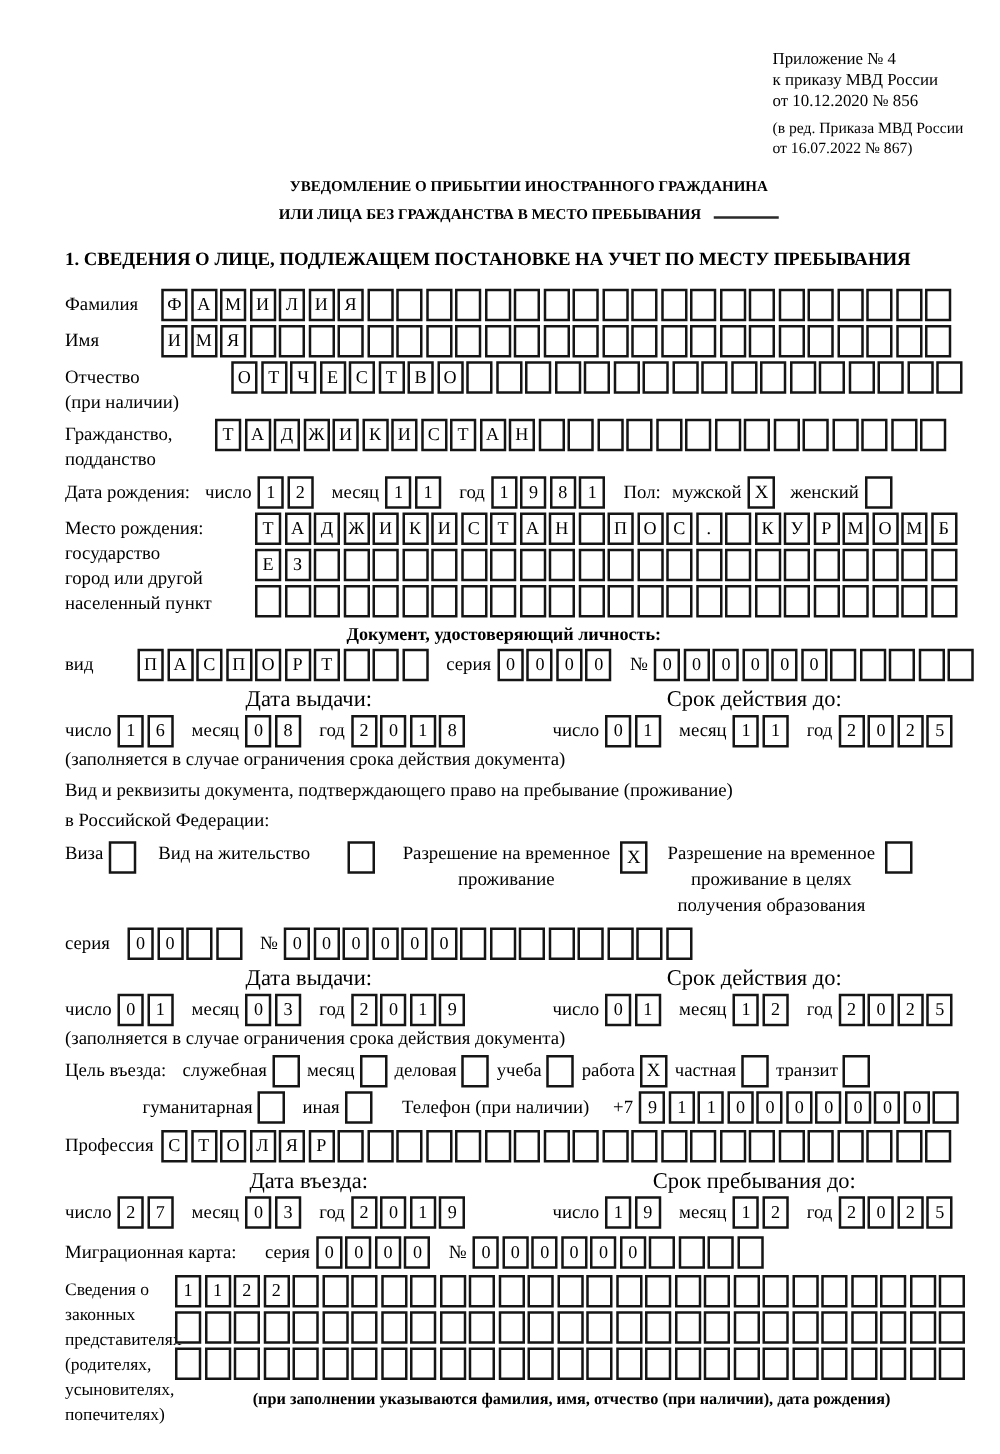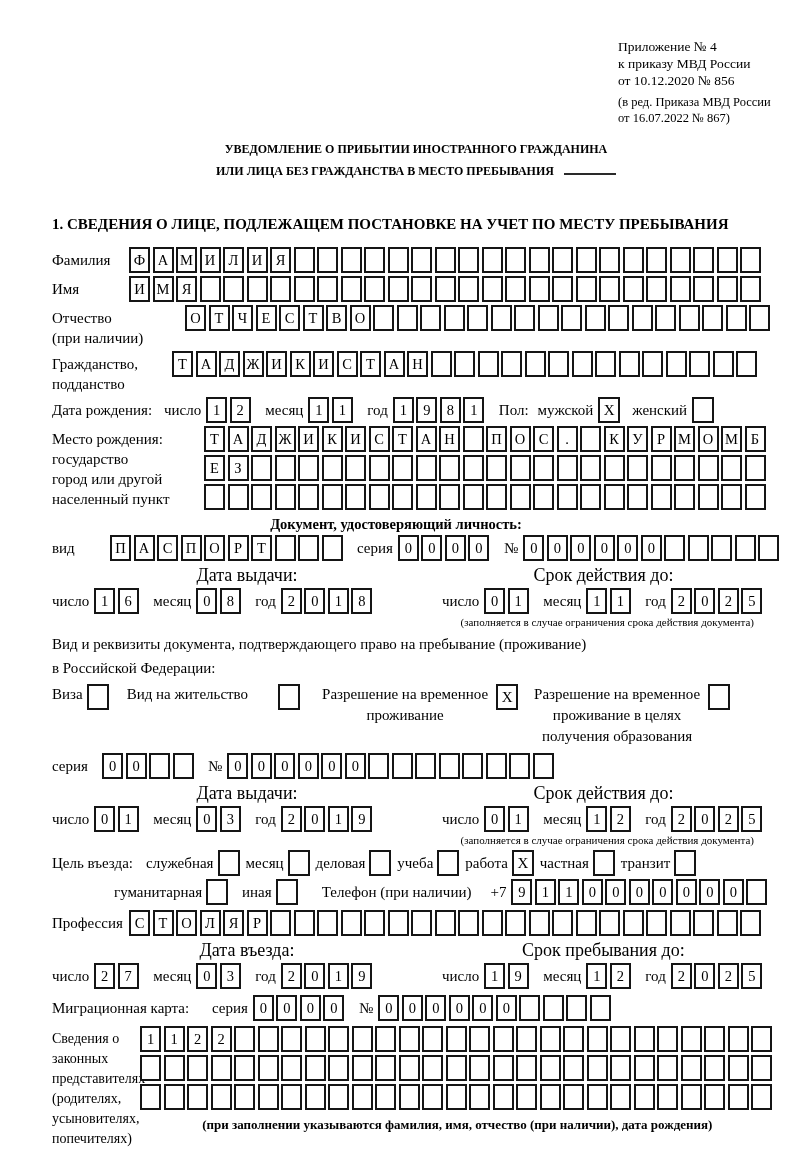--- a/index.html
+++ b/index.html
@@ -1,28 +1,28 @@
 <!DOCTYPE html>
 <html><head>
 <meta charset="utf-8">
 <style>
   html,body{margin:0;padding:0;background:#ffffff;}
   body{width:800px;height:1163px;color:#000;font-family:"Liberation Serif",serif;overflow:hidden;}
-  .page{box-sizing:border-box;width:800px;height:1163px;padding:38px 20px 0 52px;}
+  .page{box-sizing:border-box;width:800px;height:1163px;padding:38px 6px 0 52px;}
 
   .ref{margin-left:566px;font-size:13.5px;line-height:17px;}
   .ref .r-small{font-size:12.5px;line-height:16px;}
   .ref .gap{margin-top:5px;}
 
   .forma{text-align:right;padding-right:32px;font-weight:bold;font-size:15px;margin-top:10px;letter-spacing:.5px;}
 
   .title{text-align:center;font-weight:bold;font-size:12px;line-height:22px;margin-top:12px;}
   .blank-line{display:inline-block;width:52px;border-bottom:2px solid #2a2a2a;margin-left:10px;}
 
-  .section-title{font-weight:bold;font-size:15px;margin-top:34px;white-space:nowrap;}
+  .section-title{font-weight:bold;font-size:15px;margin-top:18px;white-space:nowrap;}
 
   .rows{margin-top:14px;}
   .row{display:flex;align-items:center;margin-bottom:3px;}
   .row.top{align-items:flex-start;}
   .lbl{font-size:15px;flex:0 0 auto;}
   .lbl .ln{display:block;line-height:20px;}
   .cells{display:flex;flex:0 0 auto;}
   .cell{box-sizing:border-box;width:21px;height:26px;border:2px solid #151515;margin-right:2.5px;
         display:flex;align-items:center;justify-content:center;font-size:14.5px;flex:0 0 auto;background:#fff;}
   .box{box-sizing:border-box;width:22px;height:26px;border:2px solid #151515;display:flex;align-items:center;
@@ -32,21 +32,21 @@
   .stack{display:flex;flex-direction:column;flex:0 0 auto;}
   .stack .cells{margin-bottom:3px;}
 
   .doc-header{font-weight:bold;font-size:14.5px;text-align:center;margin:2px 40px 2px 0;}
 
   .date-pair{display:flex;margin-top:4px;}
   .dg{flex:0 0 auto;}
   .dg.left{width:390px;}
   .dg-title{font-size:18px;text-align:center;margin-bottom:2px;}
   .dg-row{display:flex;align-items:center;}
-  .note{font-size:11px;text-align:right;margin:2px 26px 4px 0;}
+  .note{font-size:15px;margin:2px 26px 4px 0;}
 
   .para{font-size:15px;line-height:24px;margin-top:4px;}
 
   .optrow{display:flex;align-items:flex-start;margin-top:4px;margin-bottom:4px;}
   .opt{display:flex;align-items:flex-start;}
   .opt-lbl{font-size:15px;white-space:pre-line;text-align:center;line-height:21px;}
   .opt .box{margin-left:8px;}
 
   .inline-opts{display:flex;align-items:center;}
   .p-opt{display:flex;align-items:center;margin-right:6px;}

